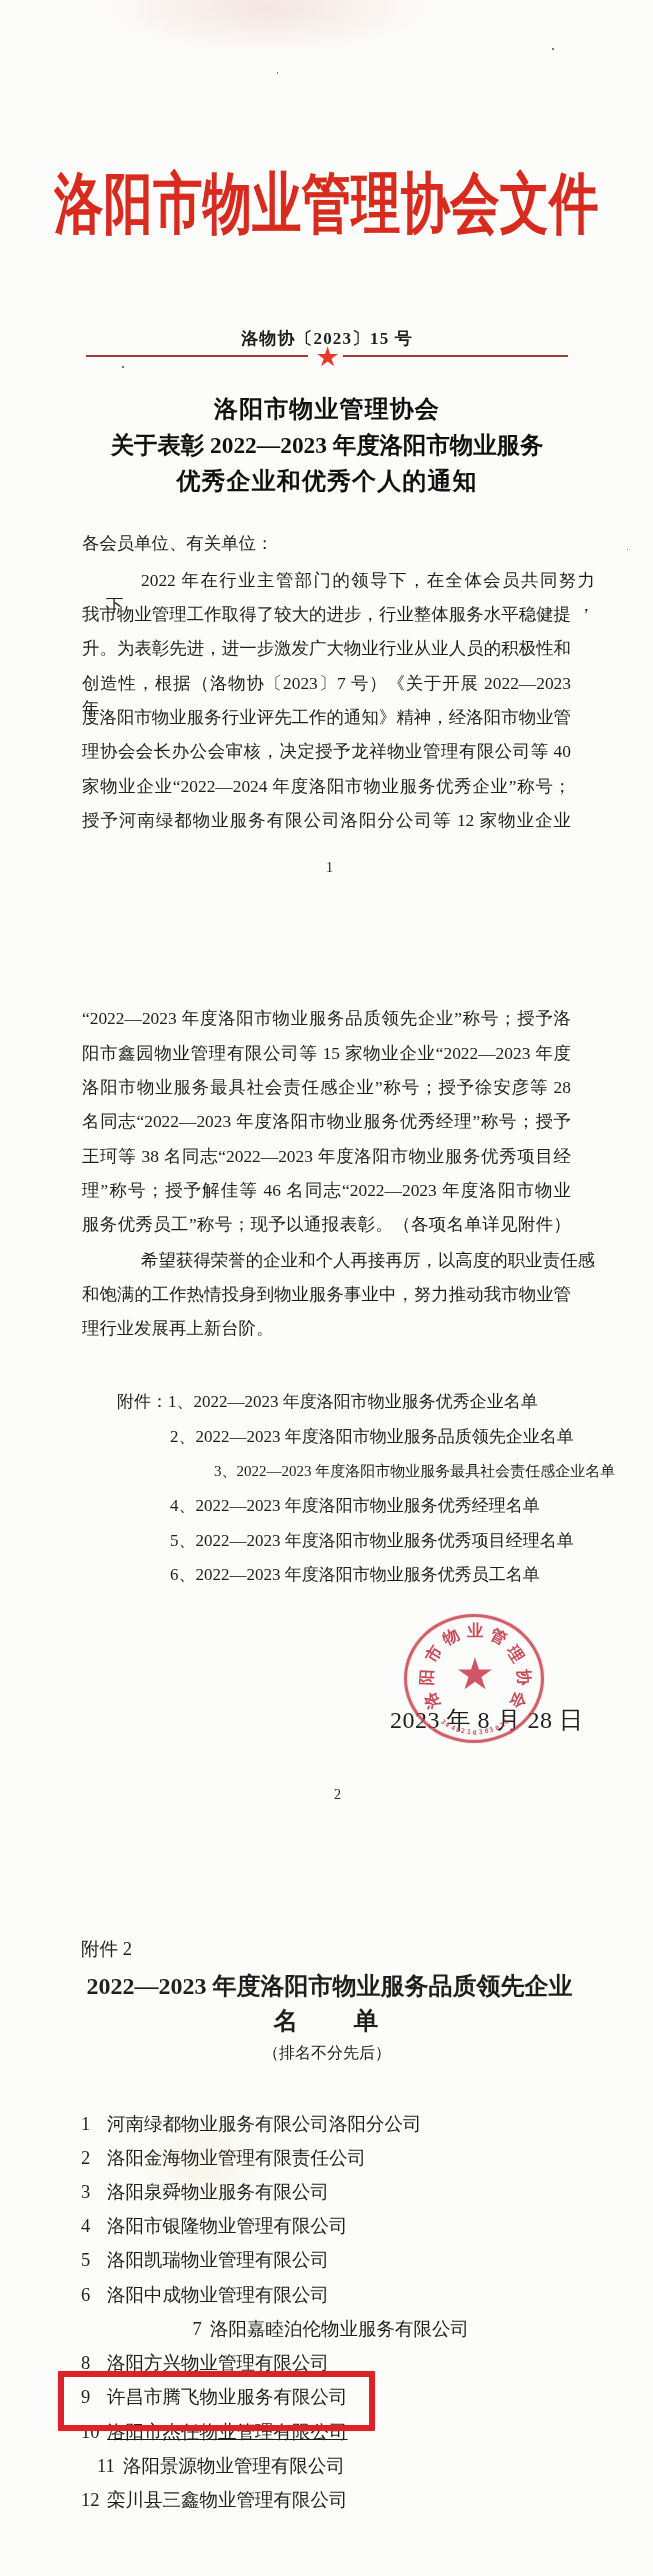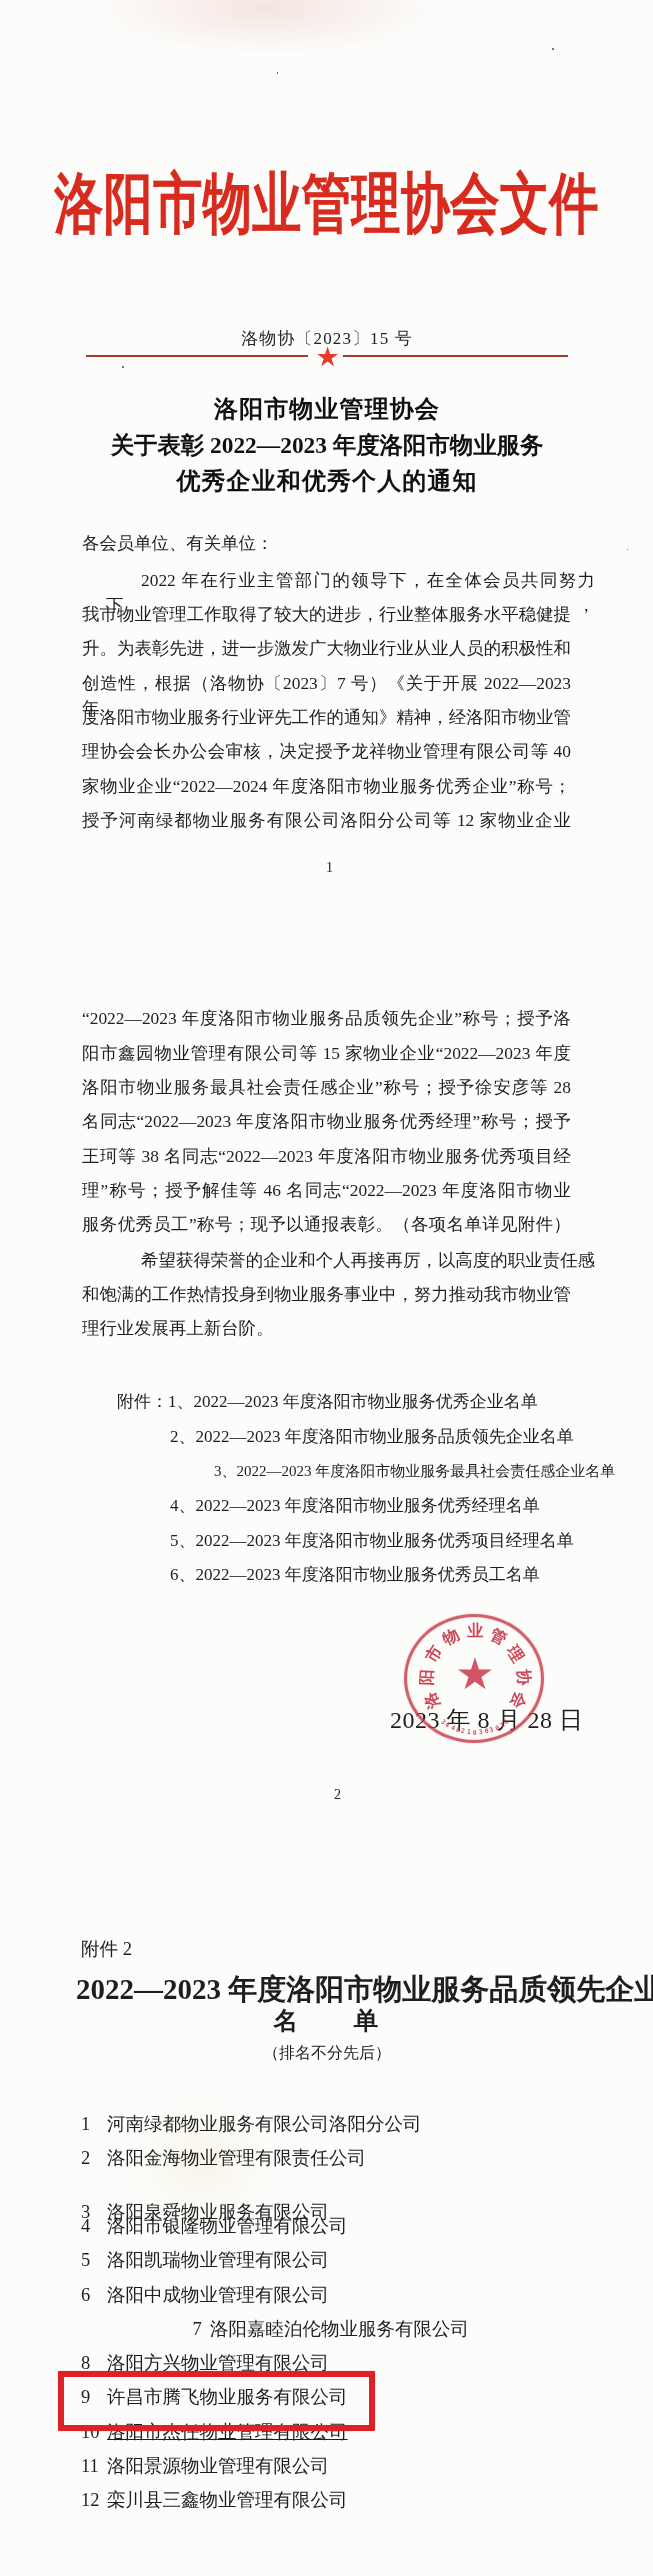--- a/index.html
+++ b/index.html
@@ -16,21 +16,21 @@
   .smudge-mid{left:131px;top:2103px;width:142px;height:120px;
     background:radial-gradient(ellipse at 50% 50%,rgba(235,225,180,0.25),rgba(235,225,180,0) 70%);}
   .speck{background:#555;border-radius:50%;}
   
   .red-header{left:0;top:157px;width:653px;height:93px;display:flex;align-items:center;justify-content:center;}
   .red-header span{
     font-size:49px;font-weight:bold;color:#d92a1e;letter-spacing:0.5px;
     transform:scaleY(1.35);transform-origin:center;white-space:nowrap;
     text-shadow:0.5px 0.5px 0 rgba(150,20,10,0.35);
   }
-  .doc-number{left:82px;top:327px;width:490px;text-align:center;font-size:17px;letter-spacing:1.1px;}
+  .doc-number{left:82px;top:327px;width:490px;text-align:center;font-size:17px;letter-spacing:1.1px;font-weight:bold;}
   .red-rule{top:355px;height:2.2px;background:#a23a2e;}
   .rule-left{left:86px;width:222px;}
   .rule-right{left:343px;width:225px;}
   .rule-star{left:311px;top:342px;width:33px;text-align:center;font-size:27px;color:#e5392b;line-height:30.5px;}
   
   .ntitle{left:82px;width:490px;text-align:center;font-weight:bold;color:#111;}
   .ntitle1{top:393px;font-size:24px;letter-spacing:1.1px;}
   .ntitle2{top:429px;font-size:23.4px;}
   .ntitle3{top:465px;font-size:24px;letter-spacing:1.1px;}
   
@@ -47,21 +47,21 @@
     border-radius:50%;box-shadow:0 0 1.6px rgba(199,56,72,0.4), inset 0 0 1.6px rgba(199,56,72,0.4);}
   .seal-star{position:absolute;left:0;top:39px;width:142px;text-align:center;font-size:44px;line-height:44px;
     color:rgba(203,62,80,0.88);}
   #seal .arcchar{position:absolute;width:16.3px;height:16.3px;font-size:16px;line-height:16.3px;font-weight:bold;
     text-align:center;color:rgba(196,52,70,0.9);}
   #seal .arcdigit{position:absolute;width:7.6px;height:7.6px;font-size:6.5px;line-height:7.6px;font-weight:bold;
     text-align:center;color:rgba(196,52,70,0.85);font-family:"DejaVu Sans Mono",monospace;}
   .issue-date{left:390px;top:1704px;font-size:24px;letter-spacing:0.5px;white-space:nowrap;}
   
   .annex-label{left:81px;top:1936px;font-size:18.5px;}
-  .annex-title{left:76px;top:1970px;width:507px;text-align:center;font-size:29px;font-weight:bold;white-space:nowrap;}
+  .annex-title{left:76px;top:1970px;width:507px;text-align:center;font-size:24px;font-weight:bold;white-space:nowrap;}
   .annex-title2{left:82px;top:2004px;width:490px;text-align:center;font-size:24.5px;font-weight:bold;letter-spacing:2.2px;}
   .annex-sub{left:82px;top:2043px;width:490px;text-align:center;font-size:16px;}
   
   .crow{left:81px;width:491px;height:26px;font-size:18.5px;line-height:26px;white-space:nowrap;}
   .crow .no{display:inline-block;width:26px;}
   .highlight-box{left:58px;top:2371px;width:305px;height:48px;border:6px solid #dc2227;border-radius:1.1px;
     box-shadow:0 0 1.1px rgba(220,34,39,0.5);z-index:5;}
 </style>
 </head>
 <body>
@@ -164,21 +164,21 @@
     <div class="abs annex-title">2022—2023 年度洛阳市物业服务品质领先企业</div>
     <div class="abs annex-title2">名　　单</div>
     <div class="abs annex-sub">（排名不分先后）</div>
 
     <div class="abs crow" style="top:2111px;">
       <span class="no">1</span><span>河南绿都物业服务有限公司洛阳分公司</span>
     </div>
     <div class="abs crow" style="top:2145px;">
       <span class="no">2</span><span>洛阳金海物业管理有限责任公司</span>
     </div>
-    <div class="abs crow" style="top:2179px;margin-top:20px;">
+    <div class="abs crow" style="top:2179px;">
       <span class="no">3</span><span>洛阳泉舜物业服务有限公司</span>
     </div>
     <div class="abs crow" style="top:2213px;">
       <span class="no">4</span><span>洛阳市银隆物业管理有限公司</span>
     </div>
     <div class="abs crow" style="top:2247px;">
       <span class="no">5</span><span>洛阳凯瑞物业管理有限公司</span>
     </div>
     <div class="abs crow" style="top:2282px;">
       <span class="no">6</span><span>洛阳中成物业管理有限公司</span>
@@ -189,21 +189,21 @@
     <div class="abs crow" style="top:2350px;">
       <span class="no">8</span><span>洛阳方兴物业管理有限公司</span>
     </div>
     <div class="abs crow" style="top:2384px;z-index:6;">
       <span class="no">9</span><span>许昌市腾飞物业服务有限公司</span>
     </div>
     <div class="abs highlight-box"></div>
     <div class="abs crow" style="top:2419px;text-decoration:underline;">
       <span class="no">10</span><span>洛阳市杰任物业管理有限公司</span>
     </div>
-    <div class="abs crow" style="top:2453px;">
+    <div class="abs crow" style="top:2453px;margin-left:16px;">
       <span class="no">11</span><span>洛阳景源物业管理有限公司</span>
     </div>
     <div class="abs crow" style="top:2487px;">
       <span class="no">12</span><span>栾川县三鑫物业管理有限公司</span>
     </div>
   </div>
 
 </div>
 
 

